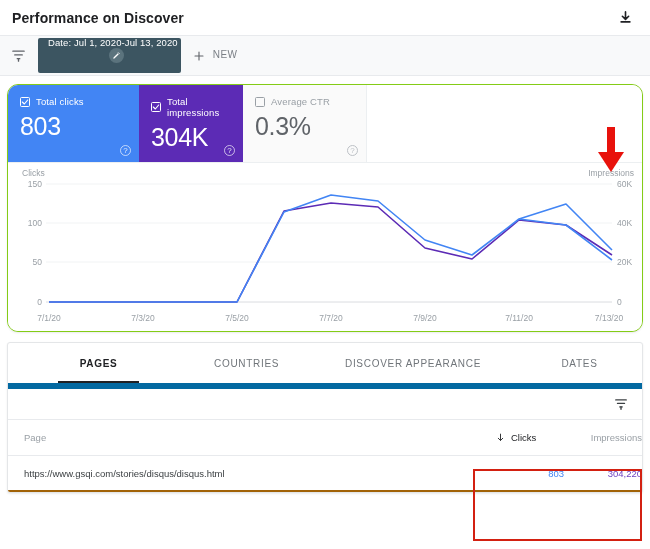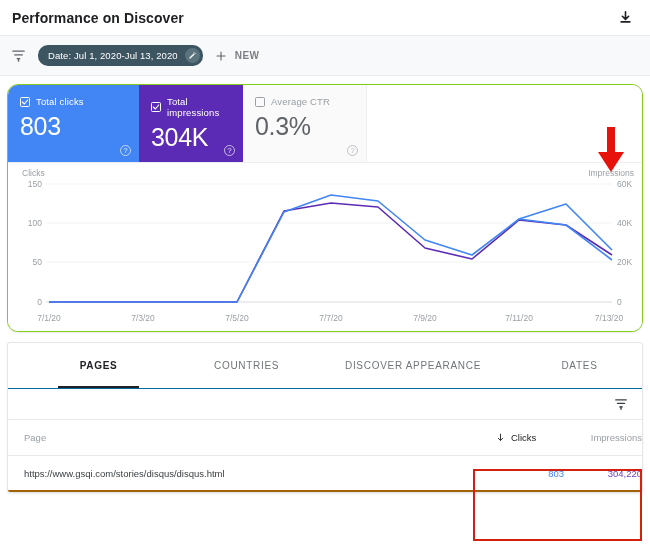--- a/index.html
+++ b/index.html
@@ -59,50 +59,49 @@
     flex: none;
     display: flex;
     align-items: center;
     justify-content: center;
   }
   .chip {
     display: flex;
     align-items: center;
     background: #3c5561;
     color: #ffffff;
-    border-radius: 10px;
-    height: 21px;
+    border-radius: 2px;
+    height: 35px;
     padding: 0 3px 0 10px;
     font-size: 9.5px;
     margin-right: 10px;
     white-space: nowrap;
     cursor: pointer;
     letter-spacing: .1px;
+    flex-direction: column;
   }
   .chip .chip-label { line-height: 1; }
   .chip-action {
     width: 15px;
     height: 15px;
     border-radius: 50%;
     background: #5b737d;
     margin-left: 7px;
     display: flex;
     align-items: center;
     justify-content: center;
     flex: none;
   }
   .new-btn {
     display: flex;
-    align-items: center;
     color: #7a7f85;
     font-size: 10px;
     cursor: pointer;
     margin-left: 2px;
     letter-spacing: .4px;
-    font-weight: bold;
   }
   .plus-icon {
     width: 13px;
     height: 13px;
     margin-right: 7px;
     display: flex;
     align-items: center;
     justify-content: center;
   }
 
@@ -223,21 +222,21 @@
     background: #ffffff;
     border: 1px solid #e4e6e8;
     border-radius: 3px;
     box-shadow: 0 1px 2px rgba(60,64,67,.10);
     overflow: hidden;
   }
   .tabs {
     display: flex;
     height: 46px;
     align-items: center;
-    border-bottom: 1px solid #0369a1;
+    border-bottom: 6px solid #0369a1;
     position: relative;
     padding-left: 28px;
     box-sizing: border-box;
     gap: 23px;
   }
   .tab {
     font-size: 10px;
     color: #70757a;
     letter-spacing: .7px;
     cursor: pointer;

